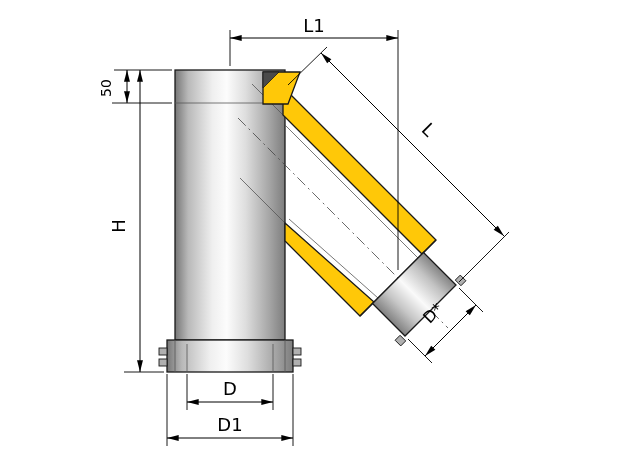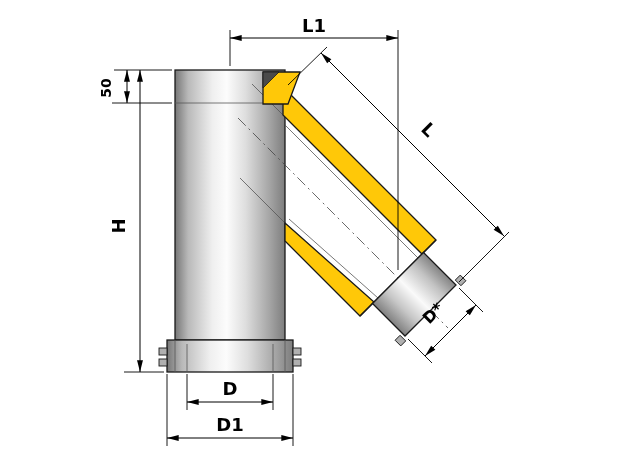--- a/index.html
+++ b/index.html
@@ -1,16 +1,16 @@
 <!DOCTYPE html>
 <html><head>
 <meta charset="utf-8">
 <style>
   html,body{margin:0;padding:0;background:#ffffff;}
-  .stage{position:relative;width:624px;height:460px;background:#ffffff;overflow:hidden;font-weight:bold;}
+  .stage{position:relative;width:624px;height:460px;background:#ffffff;overflow:hidden;}
   svg{display:block;}
   text{font-family:"DejaVu Sans","Liberation Sans",sans-serif;font-size:18px;fill:#000;}
   text.small{font-size:14px;}
   text.mid{font-size:16px;}
   .dim{stroke:#000;stroke-width:1;fill:none;}
   .ext{stroke:#000;stroke-width:0.9;fill:none;}
   .outline{stroke:#1a1a1a;stroke-width:1.3;}
   .thin{stroke:#555;stroke-width:0.8;fill:none;}
 </style>
 </head>

